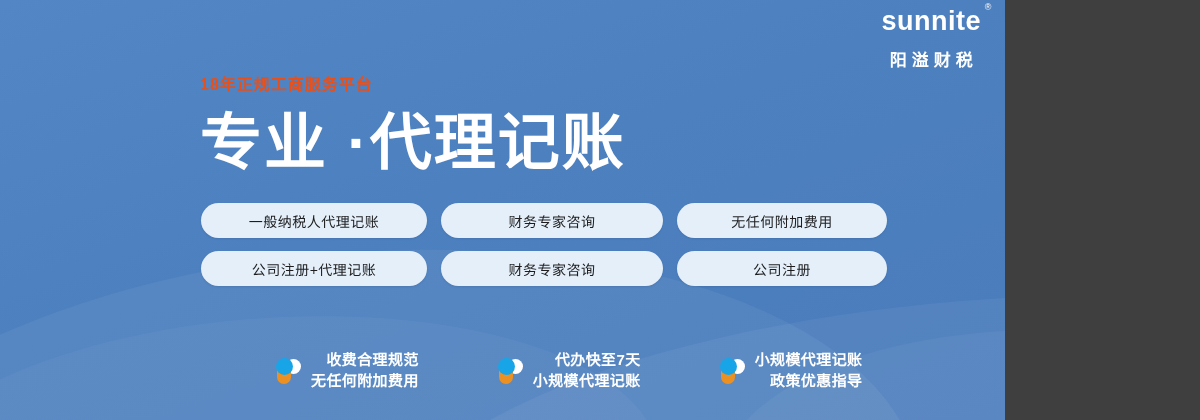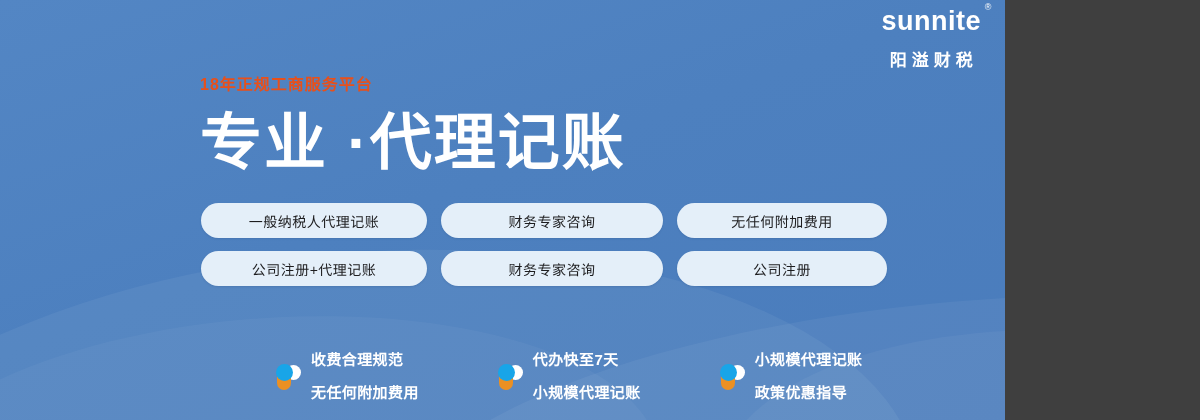--- a/index.html
+++ b/index.html
@@ -172,27 +172,28 @@
   .feat-icon .dot{
     position:absolute;
     left:1px; top:2px;
     width:17px; height:17px;
     border-radius:50%;
     background:#18a5e8;
   }
   .feat-text{
     display:flex;
     flex-direction:column;
-    gap:16px;
+    gap:4px;
     color:#ffffff;
     font-size:15px;
     font-weight:700;
     line-height:1.12;
     letter-spacing:.4px;
     white-space:nowrap;
+    text-align:right;
   }
 </style>
 </head>
 <body>
 
 <div class="banner">
 
   <div class="wave wave-a"></div>
   <div class="wave wave-b"></div>
   <div class="wave wave-c"></div>

